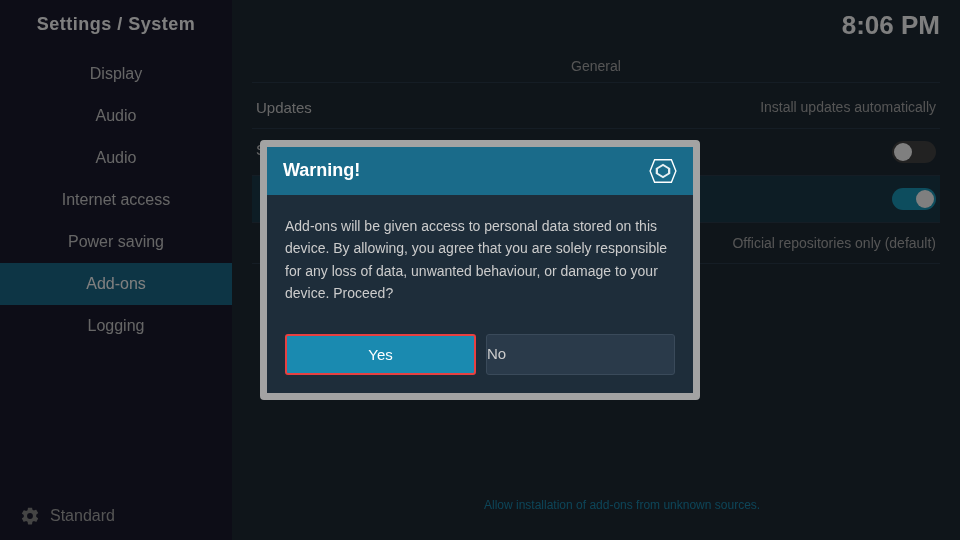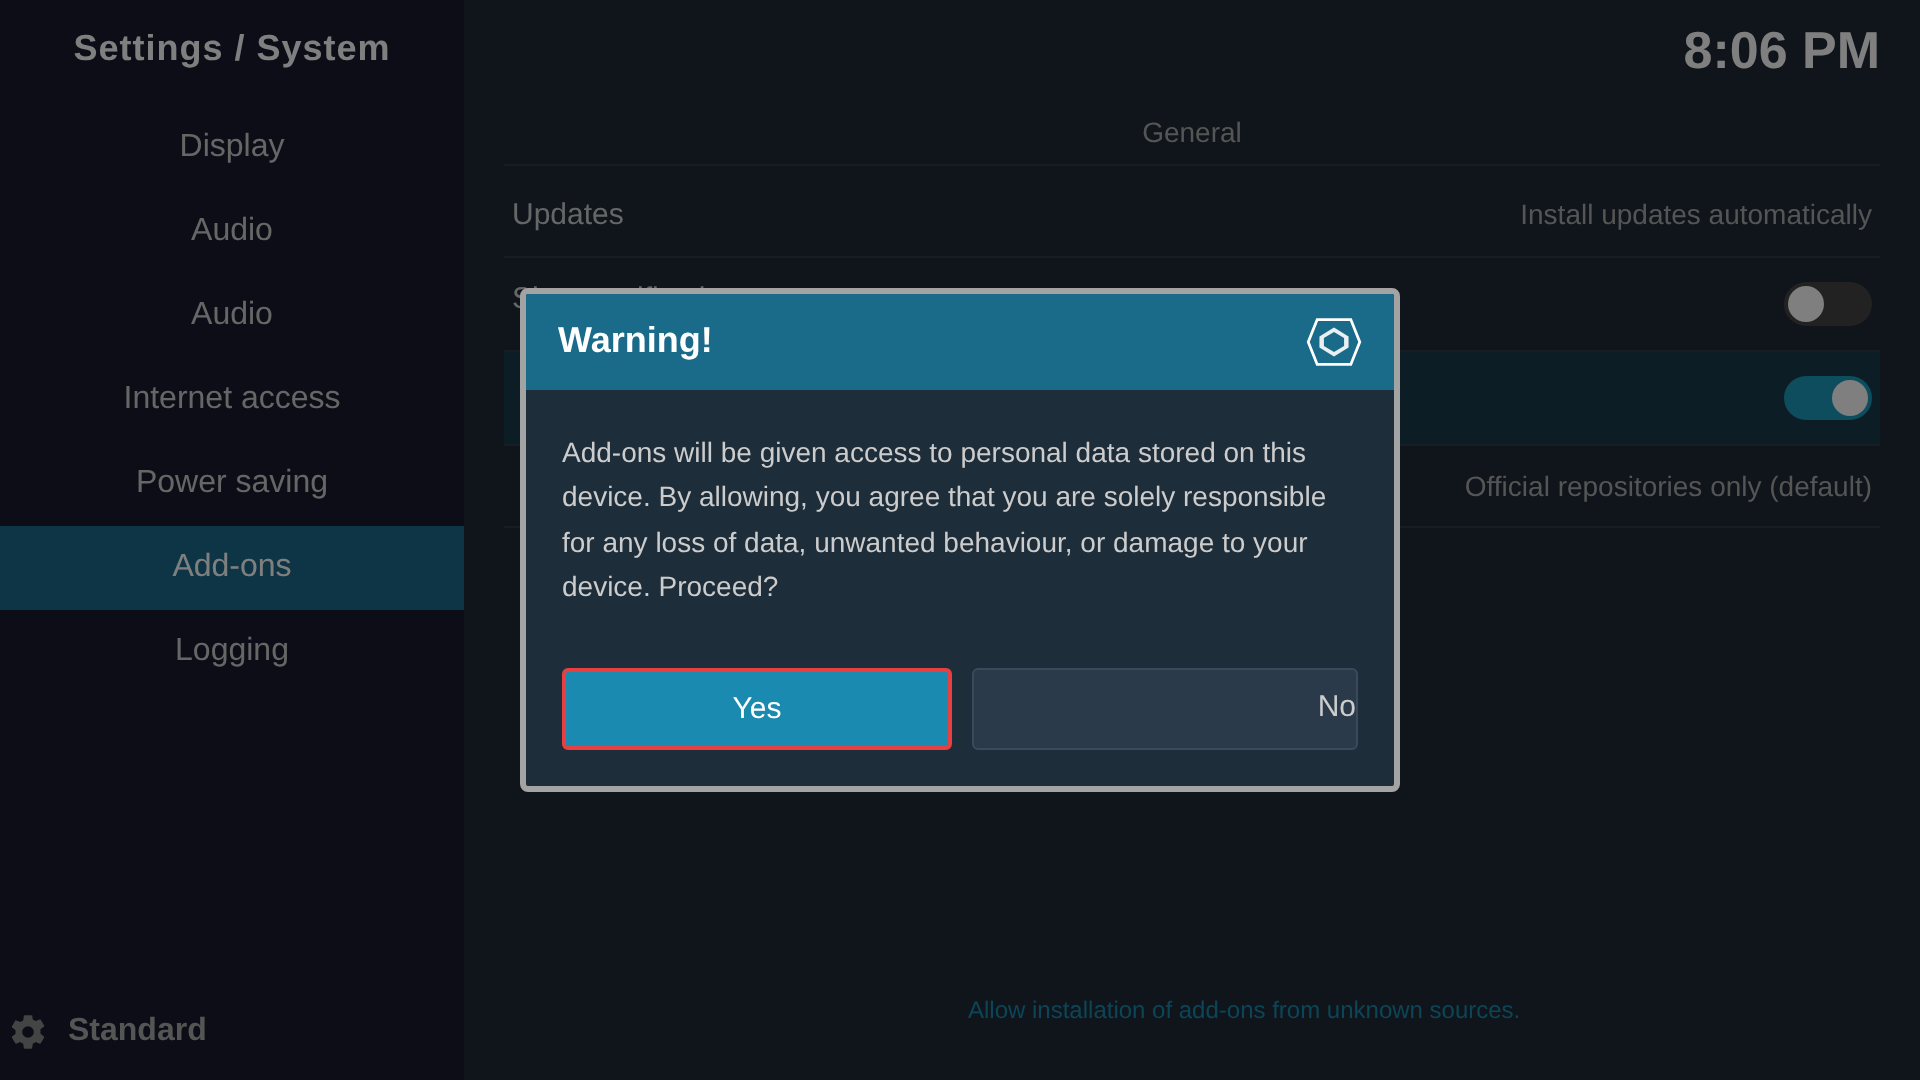--- a/index.html
+++ b/index.html
@@ -45,27 +45,26 @@
       color: #ccc;
       cursor: pointer;
     }
 
     .sidebar-item.active {
       background: #1a6b8a;
       color: #fff;
     }
 
     .sidebar-footer {
-      padding: 14px 4px;
+      padding: 14px 20px;
       display: flex;
       align-items: center;
       gap: 10px;
       font-size: 16px;
       color: #aaa;
-      font-weight: bold;
     }
 
     .gear-icon {
       width: 20px;
       height: 20px;
     }
 
     
     .main {
       position: absolute;
@@ -167,21 +166,21 @@
       display: flex;
       align-items: center;
       justify-content: center;
       z-index: 100;
     }
 
     
     .dialog {
       width: 440px;
       background: #1e2d3a;
-      border: 3px solid #a3a3a3;
+      border: 7px solid #a3a3a3;
       border-radius: 4px;
       overflow: hidden;
     }
 
     .dialog-header {
       background: #1a6b8a;
       display: flex;
       align-items: center;
       justify-content: space-between;
       padding: 10px 16px;
@@ -225,21 +224,21 @@
 
     .btn-no {
       flex: 1;
       padding: 10px 0;
       background: #2a3a4a;
       color: #ccc;
       font-size: 15px;
       border: 1px solid #3a4a5a;
       border-radius: 3px;
       cursor: pointer;
-      text-align: right;
+      text-align: left;
     }
 
     
     .bottom-hint {
       position: absolute;
       bottom: 28px;
       left: 252px;
       font-size: 12px;
       color: #1a8ab0;
     }

